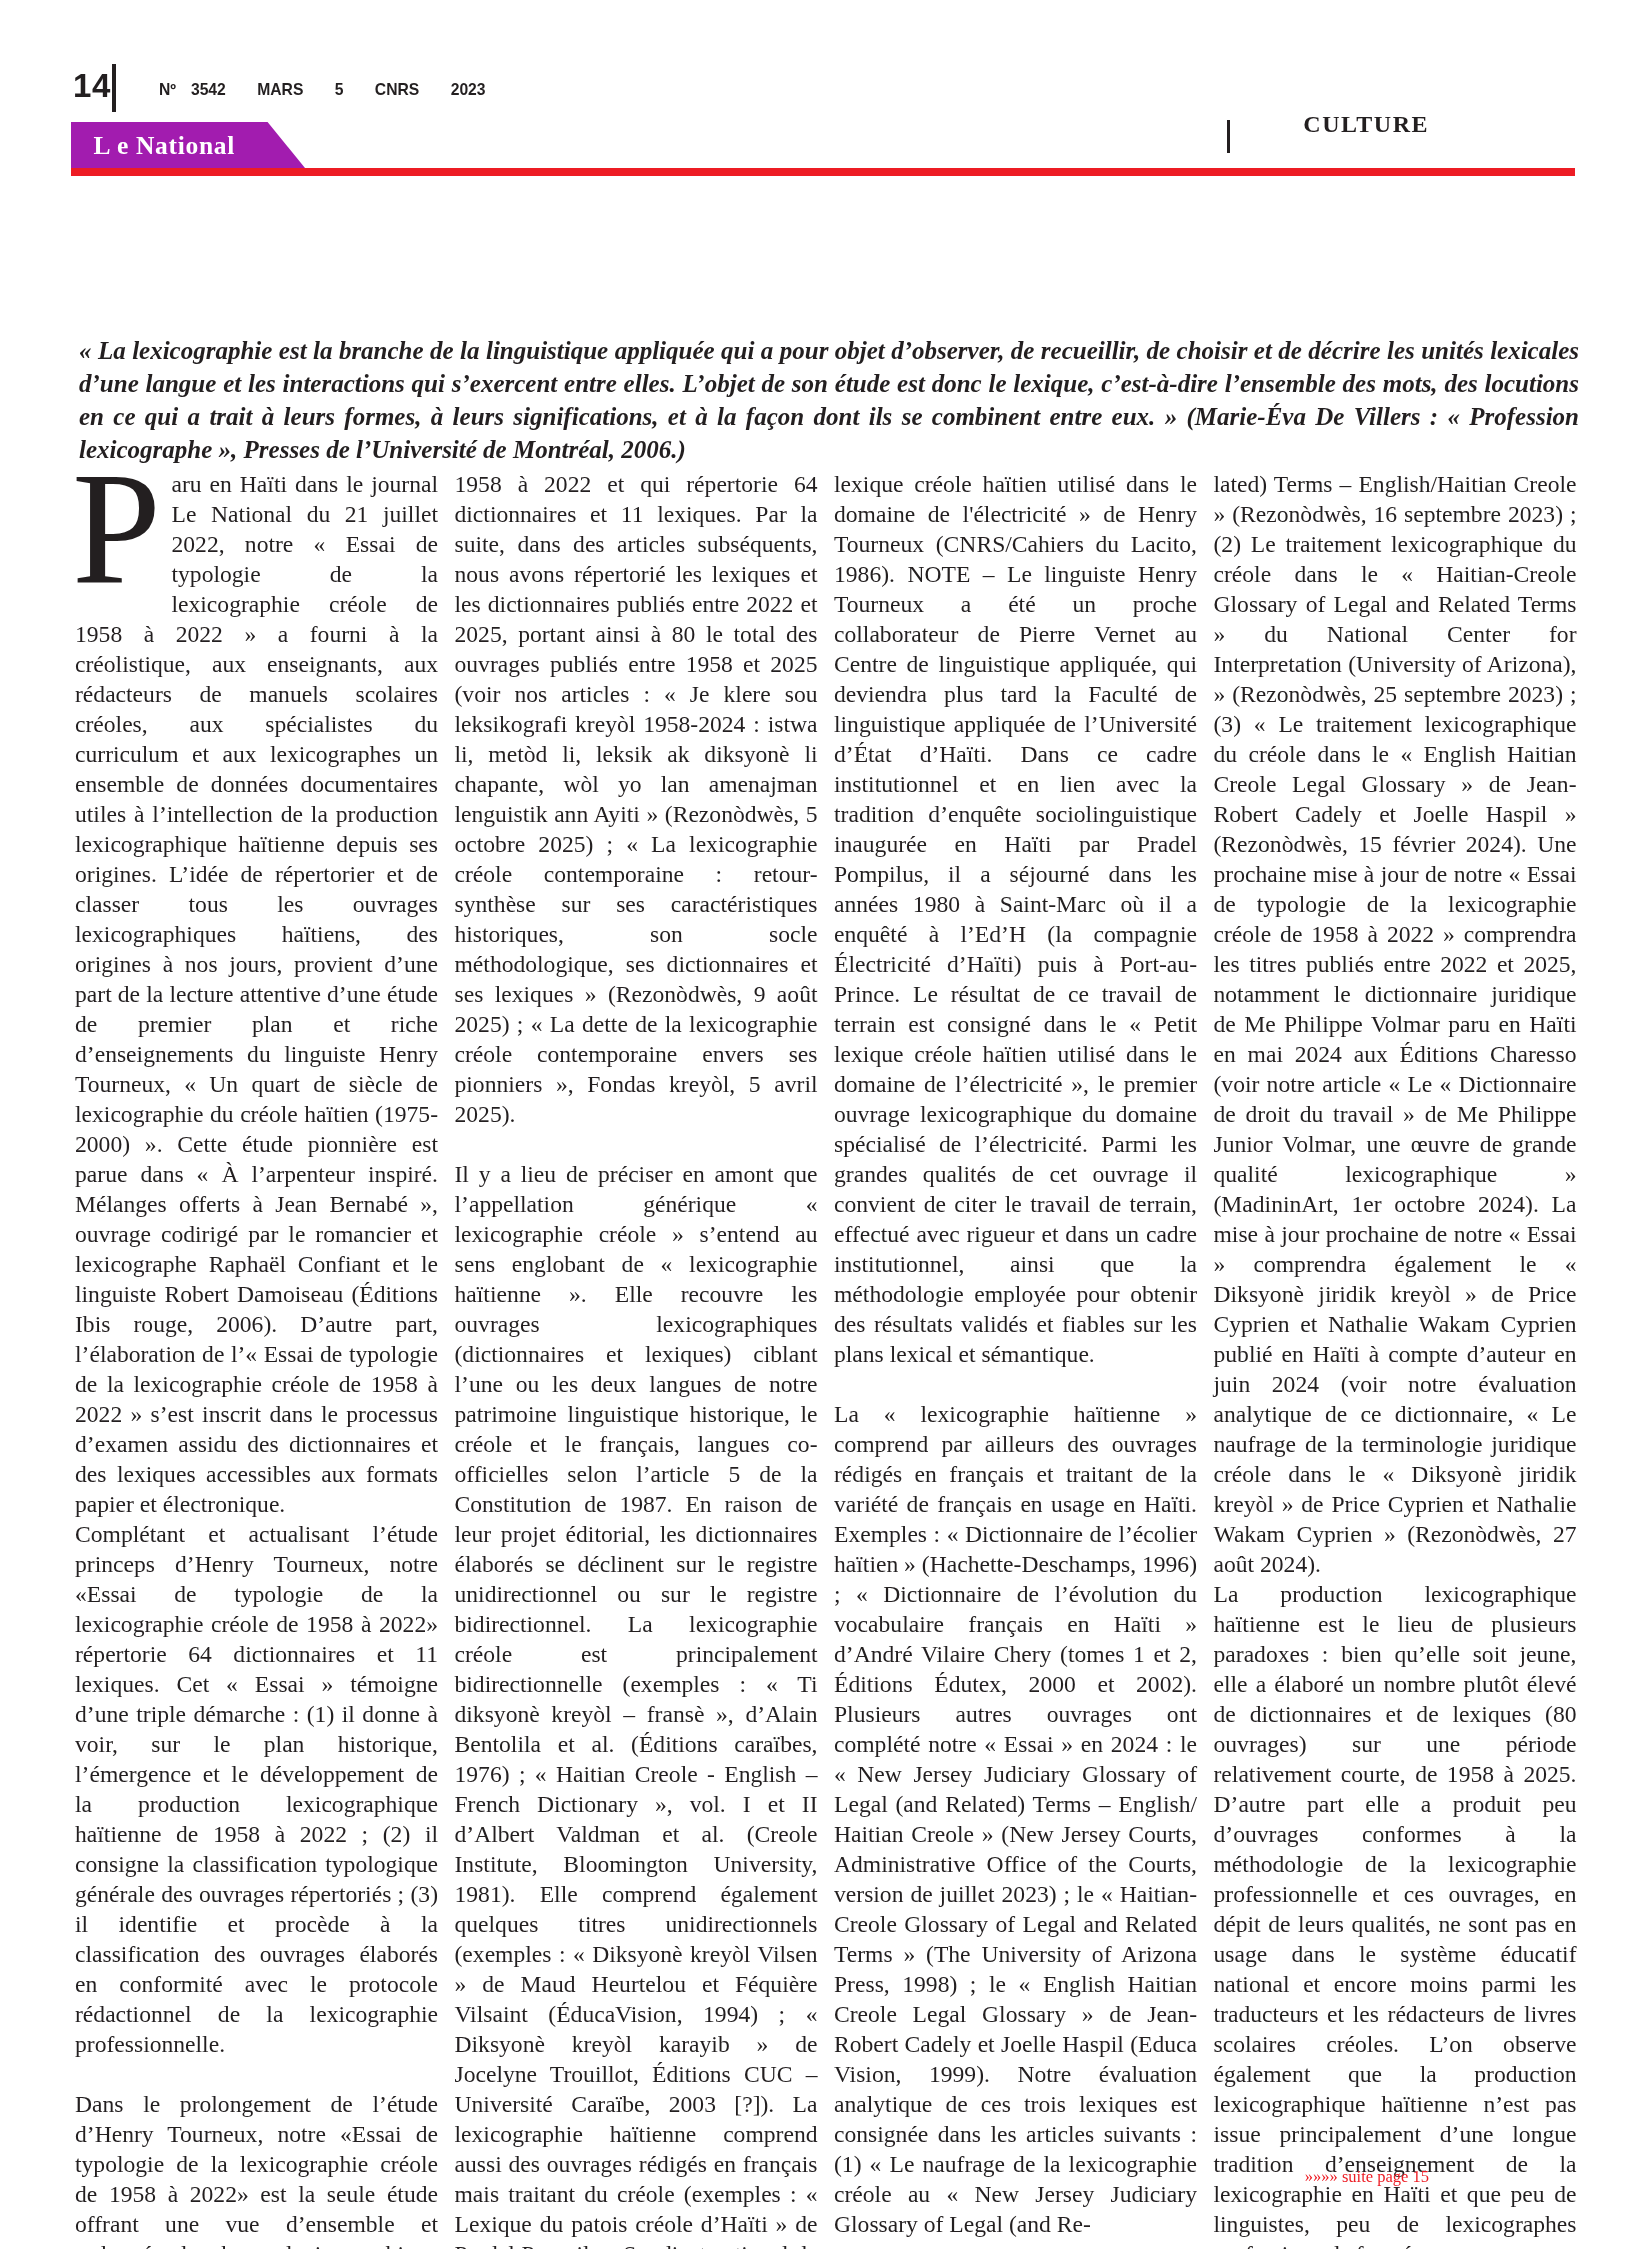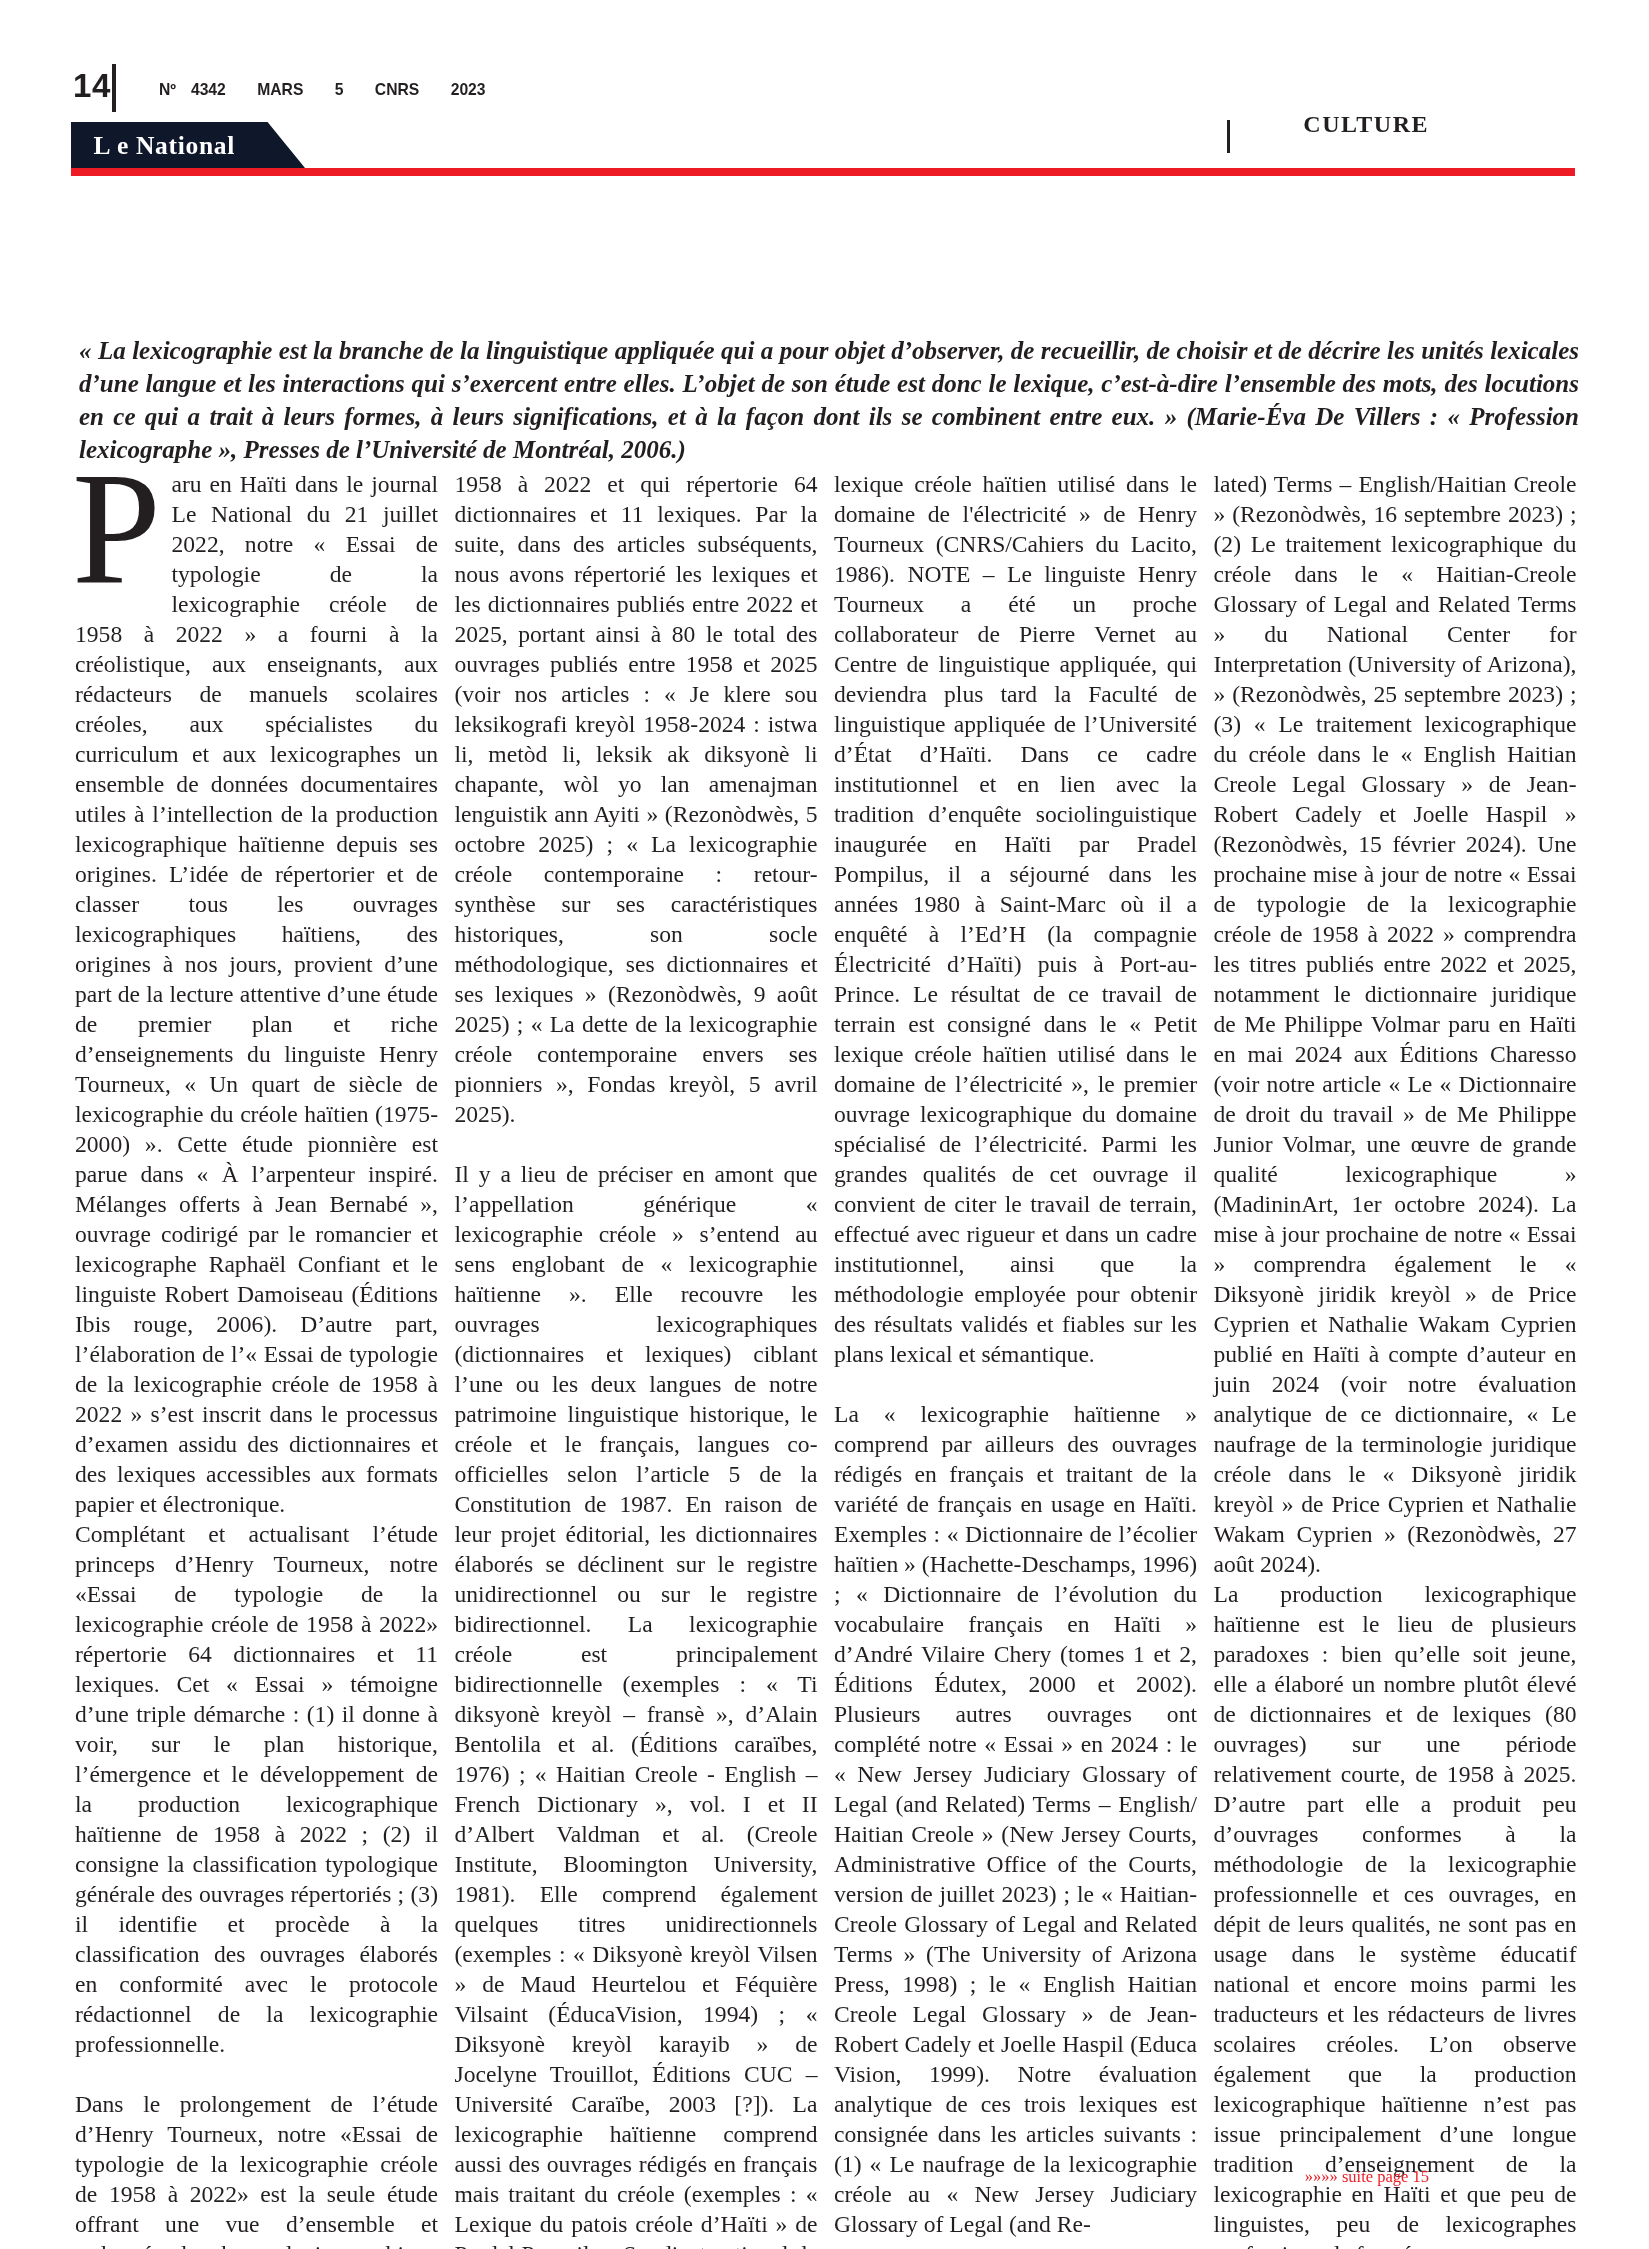--- a/index.html
+++ b/index.html
@@ -7,21 +7,21 @@
   .page { position: absolute; left: 0; top: 0; width: 1504px; height: 2250px; }
 
   
   .page-number { position: absolute; left: 73px; top: 69px; font-family: "Liberation Sans", sans-serif; font-weight: 700; font-size: 33px; line-height: 1; color: #231f20; letter-spacing: 0.7px; }
   .pipe-left { position: absolute; left: 112px; top: 64px; width: 3.7px; height: 48px; background: #231f20; }
   .issue-line { position: absolute; left: 159px; top: 82px; font-family: "Liberation Sans", sans-serif; font-weight: 700; font-size: 15.7px; line-height: 1; color: #231f20; word-spacing: 10.5px; }
   .issue-line span { margin-right: 16.5px; }
   .pipe-right { position: absolute; left: 1227px; top: 120px; width: 3px; height: 33px; background: #231f20; }
   .section-label { position: absolute; right: 75px; top: 112px; font-family: "Liberation Serif", serif; font-weight: 700; font-size: 24px; line-height: 1; letter-spacing: 1.5px; color: #231f20; }
   .red-rule { position: absolute; left: 71px; top: 168px; width: 1504px; height: 8.2px; background: #ed1c24; }
-  .brand-tab { position: absolute; left: 71px; top: 122px; width: 234px; height: 46px; background: #0f172a; clip-path: polygon(0 0, 84% 0, 100% 100%, 0 100%); }
+  .brand-tab { position: absolute; left: 71px; top: 122px; width: 234px; height: 46px; background: #a21caf; clip-path: polygon(0 0, 84% 0, 100% 100%, 0 100%); }
   .brand-tab span { position: absolute; left: 22.5px; top: 9px; font-family: "Liberation Serif", serif; font-weight: 700; font-size: 25.5px; color: #ffffff; letter-spacing: 0.7px; }
 
   
   .headline { position: absolute; left: 75px; top: 186px; width: 1507px; font-family: "Liberation Serif", serif; font-weight: 700; font-size: 57px; line-height: 61px; letter-spacing: -1.8px; color: #231f20; margin: 0; }
   .lead-quote { position: absolute; left: 75px; top: 330px; width: 1500px; font-family: "Liberation Serif", serif; font-weight: 700; font-style: italic; font-size: 25px; line-height: 33px; text-align: justify; color: #231f20; margin: 4px; }
 
   
   .columns { position: absolute; left: 75px; top: 469px; width: 1501px; height: 1687px; display: grid; grid-template-columns: 363px 363px 363px 363px; column-gap: 16.5px; }
   .col { font-family: "Liberation Serif", serif; font-size: 23.6px; line-height: 30px; text-align: justify; color: #231f20; hyphens: auto; }
   .col p { margin: 0; }
@@ -31,21 +31,21 @@
   .suite { position: absolute; right: 75px; top: 2167px; font-family: Liberation Serif, serif; font-size: 16.5px; color: #ed1c24; }
 </style>
 </head>
 <body>
 
 <div class="page">
 
   <div class="page-number">14</div>
   <div class="pipe-left"></div>
   <div class="issue-line">
-    <span>Nº 4342</span>
+    <span>Nº 3542</span>
     <span>MARS</span>
     <span>5</span>
     <span>CNRS</span>
     <span>2023</span>
   </div>
 
   <div class="pipe-right"></div>
   <div class="section-label">CULTURE</div>
 
   <div class="red-rule"></div>

